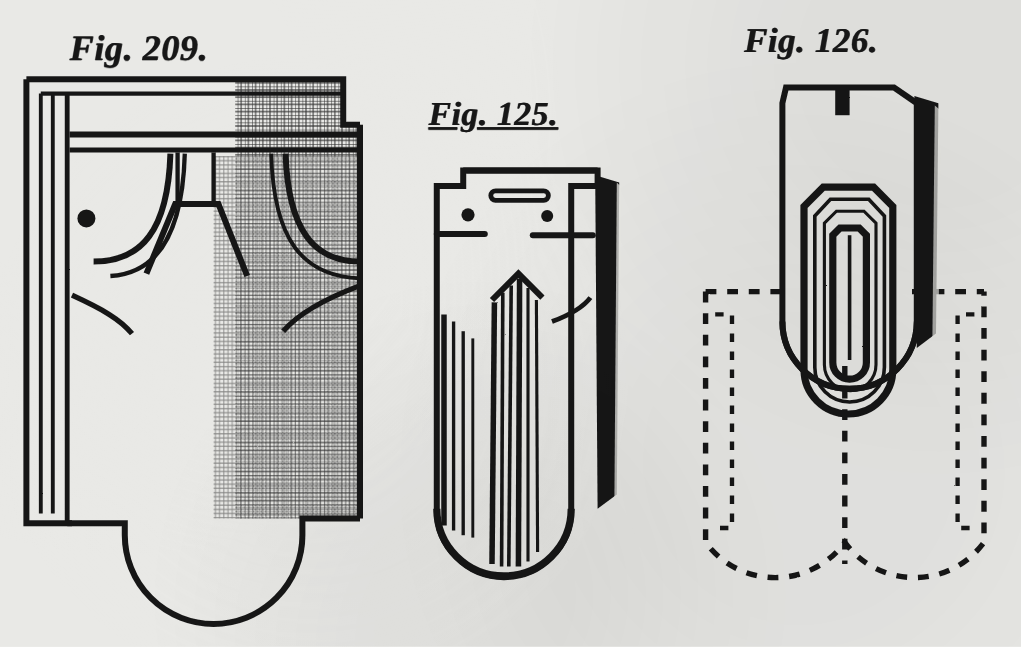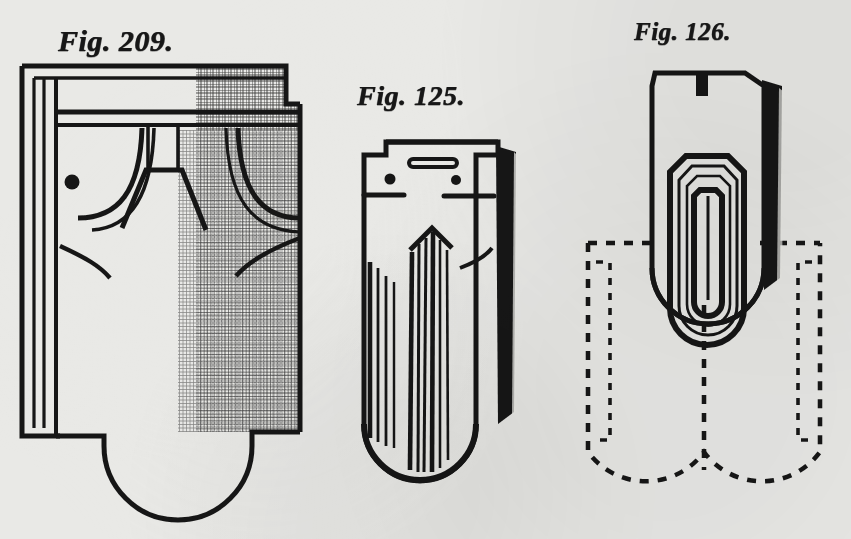--- a/index.html
+++ b/index.html
@@ -32,22 +32,22 @@
     position:absolute;
     font-family:"Liberation Serif", serif;
     font-style:italic;
     font-weight:bold;
     color:#171717;
     white-space:nowrap;
     letter-spacing:.5px;
     text-shadow:0.6px 0 0 rgba(20,20,20,.75), -0.4px 0 0 rgba(20,20,20,.35), 0 0.5px 0 rgba(20,20,20,.3);
   }
   #cap124{left:58px;top:24px;font-size:30px;}
-  #cap125{left:357px;top:80px;font-size:28px;}
-  #cap126{left:620px;top:18px;font-size:25px;margin-left:14px;}
+  #cap125{left:357px;top:80px;font-size:28px;text-decoration:underline;}
+  #cap126{left:620px;top:18px;font-size:29px;}
 </style>
 </head>
 <body>
 
 <svg id="plate" xmlns="http://www.w3.org/2000/svg" viewBox="0 0 851 539">
   <defs>
 
     <pattern id="xhatch" width="6" height="6" patternUnits="userSpaceOnUse">
       <rect width="6" height="6" fill="#e9e9e6"></rect>
       <path d="M0 0 L6 0 M0 3 L6 3" stroke="#2a2a2a" stroke-width="1.15" opacity=".85"></path>

